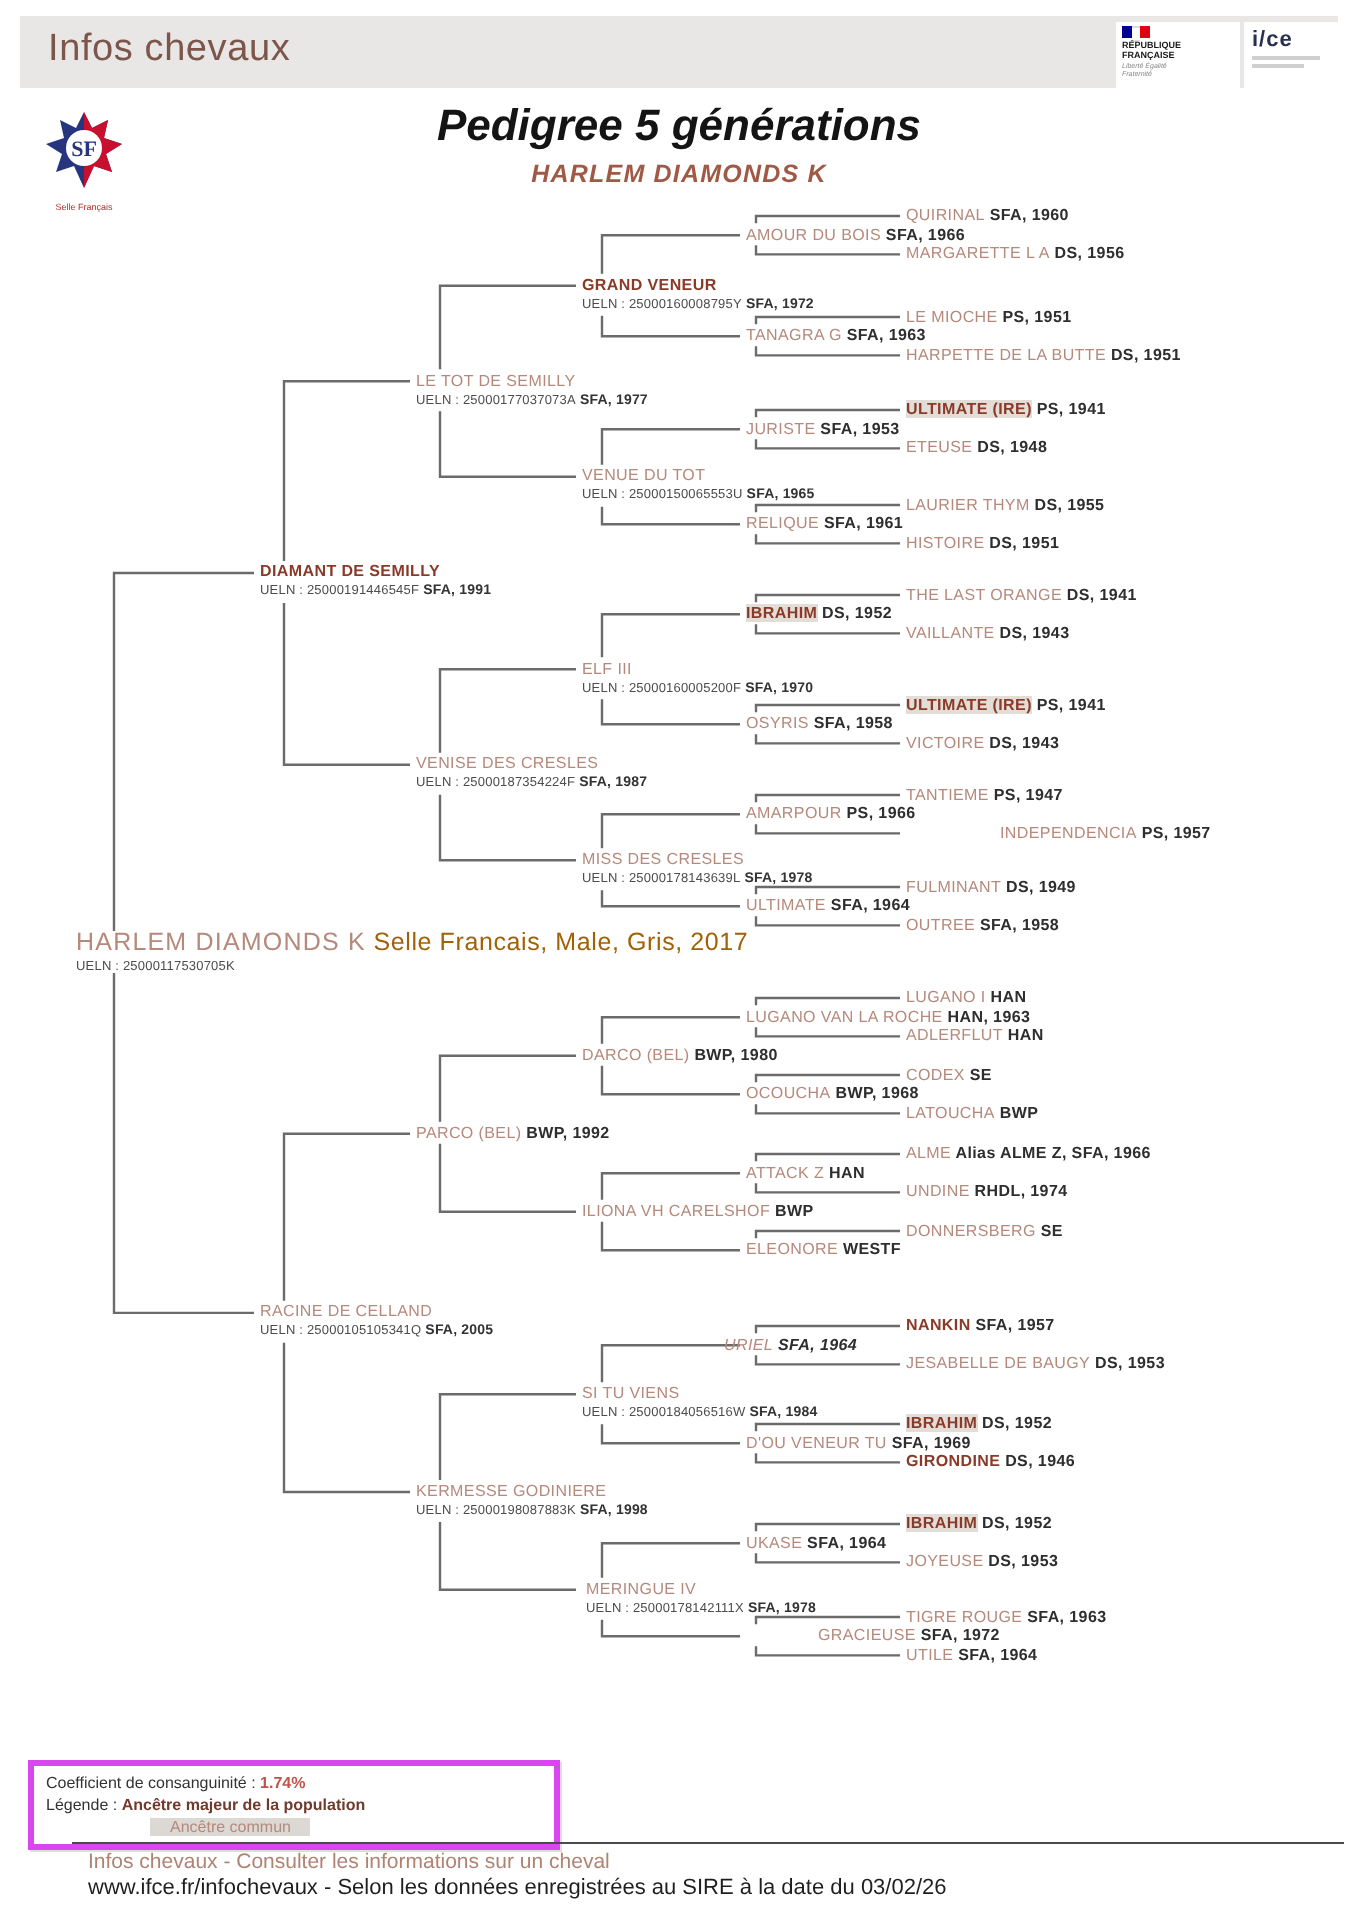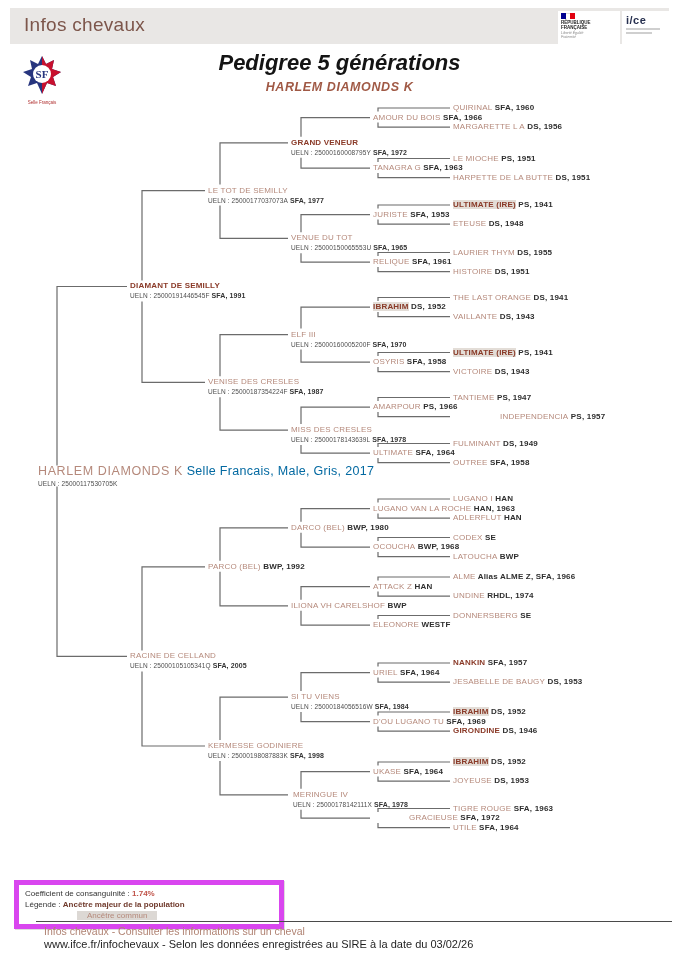--- a/index.html
+++ b/index.html
@@ -34,25 +34,25 @@
   #tree-nodes{position:absolute;left:0;top:0;width:679px;height:960px;}
   .node{position:absolute;white-space:nowrap;font-size:8px;line-height:10px;letter-spacing:0.2px;}
   .nm{color:#b5897b;}
   .nm.major{color:#8a3a28;font-weight:bold;}
   .nm.common{background:#e3ddd7;}
   .rg{color:#2e2e2e;font-weight:600;}
   .ueln{font-size:6.5px;line-height:9px;color:#4d4d4d;letter-spacing:0.1px;}
   .ueln .ur{font-size:7px;font-weight:600;color:#333;}
   .root-node{font-size:12.5px;line-height:15px;letter-spacing:0.3px;}
   .root-node .nm{letter-spacing:0.6px;}
-  .root-node .rg{font-weight:400;color:#0369a1;}
+  .root-node .rg{font-weight:400;color:#a16207;}
 
   
   .legend{position:absolute;left:14px;top:880px;width:248px;background:#fff;
-          border:5px solid #d946ef;box-shadow:1px 1px 0 #ddd;padding:3px 6px;font-size:8px;line-height:11px;color:#333;}
+          border:3px solid #d946ef;box-shadow:1px 1px 0 #ddd;padding:3px 6px;font-size:8px;line-height:11px;color:#333;}
   .coef{color:#c0544a;font-weight:bold;}
   .major-sample{color:#703a2c;font-weight:bold;}
   .common-row{padding-left:52px;}
   .common-sample{color:#b5897b;background:#dcd8d4;padding:0 10px;}
 
   
   .footrule{position:absolute;left:36px;top:921px;width:636px;border-top:1.5px solid #4a4a4a;}
   .foot1{position:absolute;left:44px;top:925px;font-size:10.5px;color:#b08373;}
   .foot2{position:absolute;left:44px;top:938px;font-size:11px;color:#1f1f1f;}
 </style>
@@ -205,24 +205,24 @@
       <div class="node" style="left: 453px; top: 532.5px;"><span class="nm">CODEX</span><span class="rg"> SE</span></div>
       <div class="node" style="left: 453px; top: 551.7px;"><span class="nm">LATOUCHA</span><span class="rg"> BWP</span></div>
       <div class="node" style="left: 291px; top: 600.85px;"><span class="nm">ILIONA VH CARELSHOF</span><span class="rg"> BWP</span></div>
       <div class="node" style="left: 373px; top: 581.6px;"><span class="nm">ATTACK Z</span><span class="rg"> HAN</span></div>
       <div class="node" style="left: 453px; top: 572px;"><span class="nm">ALME</span><span class="rg"> Alias ALME Z, SFA, 1966</span></div>
       <div class="node" style="left: 453px; top: 591.2px;"><span class="nm">UNDINE</span><span class="rg"> RHDL, 1974</span></div>
       <div class="node" style="left: 373px; top: 620.1px;"><span class="nm">ELEONORE</span><span class="rg"> WESTF</span></div>
       <div class="node" style="left: 453px; top: 610.5px;"><span class="nm">DONNERSBERG</span><span class="rg"> SE</span></div>
       <div class="node" style="left: 208px; top: 740.975px;"><span class="nm">KERMESSE GODINIERE</span><div class="ueln">UELN : 25000198087883K<span class="ur"> SFA, 1998</span></div></div>
       <div class="node" style="left: 291px; top: 692.1px;"><span class="nm">SI TU VIENS</span><div class="ueln">UELN : 25000184056516W<span class="ur"> SFA, 1984</span></div></div>
-      <div class="node" style="left: 373px; top: 667.6px;"><span class="nm">URIEL</span><span class="rg"> SFA, 1964</span></div>
+      <div class="node" style="left: 362px; top: 667.6px; font-style: italic;"><span class="nm">URIEL</span><span class="rg"> SFA, 1964</span></div>
       <div class="node" style="left: 453px; top: 658px; text-align: center;"><span class="nm major">NANKIN</span><span class="rg"> SFA, 1957</span></div>
       <div class="node" style="left: 453px; top: 677.2px;"><span class="nm">JESABELLE DE BAUGY</span><span class="rg"> DS, 1953</span></div>
-      <div class="node" style="left: 373px; top: 716.6px;"><span class="nm">D'OU LUGANO TU</span><span class="rg"> SFA, 1969</span></div>
+      <div class="node" style="left: 373px; top: 716.6px;"><span class="nm">D'OU VENEUR TU</span><span class="rg"> SFA, 1969</span></div>
       <div class="node" style="left: 453px; top: 707px;"><span class="nm major common">IBRAHIM</span><span class="rg"> DS, 1952</span></div>
       <div class="node" style="left: 453px; top: 726.2px;"><span class="nm major">GIRONDINE</span><span class="rg"> DS, 1946</span></div>
       <div class="node" style="left: 293px; top: 789.85px;"><span class="nm">MERINGUE IV</span><div class="ueln">UELN : 25000178142111X<span class="ur"> SFA, 1978</span></div></div>
       <div class="node" style="left: 373px; top: 766.6px;"><span class="nm">UKASE</span><span class="rg"> SFA, 1964</span></div>
       <div class="node" style="left: 453px; top: 757px;"><span class="nm major common">IBRAHIM</span><span class="rg"> DS, 1952</span></div>
       <div class="node" style="left: 453px; top: 776.2px;"><span class="nm">JOYEUSE</span><span class="rg"> DS, 1953</span></div>
       <div class="node" style="left: 373px; top: 813.1px; margin-left: 36px;"><span class="nm">GRACIEUSE</span><span class="rg"> SFA, 1972</span></div>
       <div class="node" style="left: 453px; top: 803.5px;"><span class="nm">TIGRE ROUGE</span><span class="rg"> SFA, 1963</span></div>
       <div class="node" style="left: 453px; top: 822.7px;"><span class="nm">UTILE</span><span class="rg"> SFA, 1964</span></div>
     </div>

